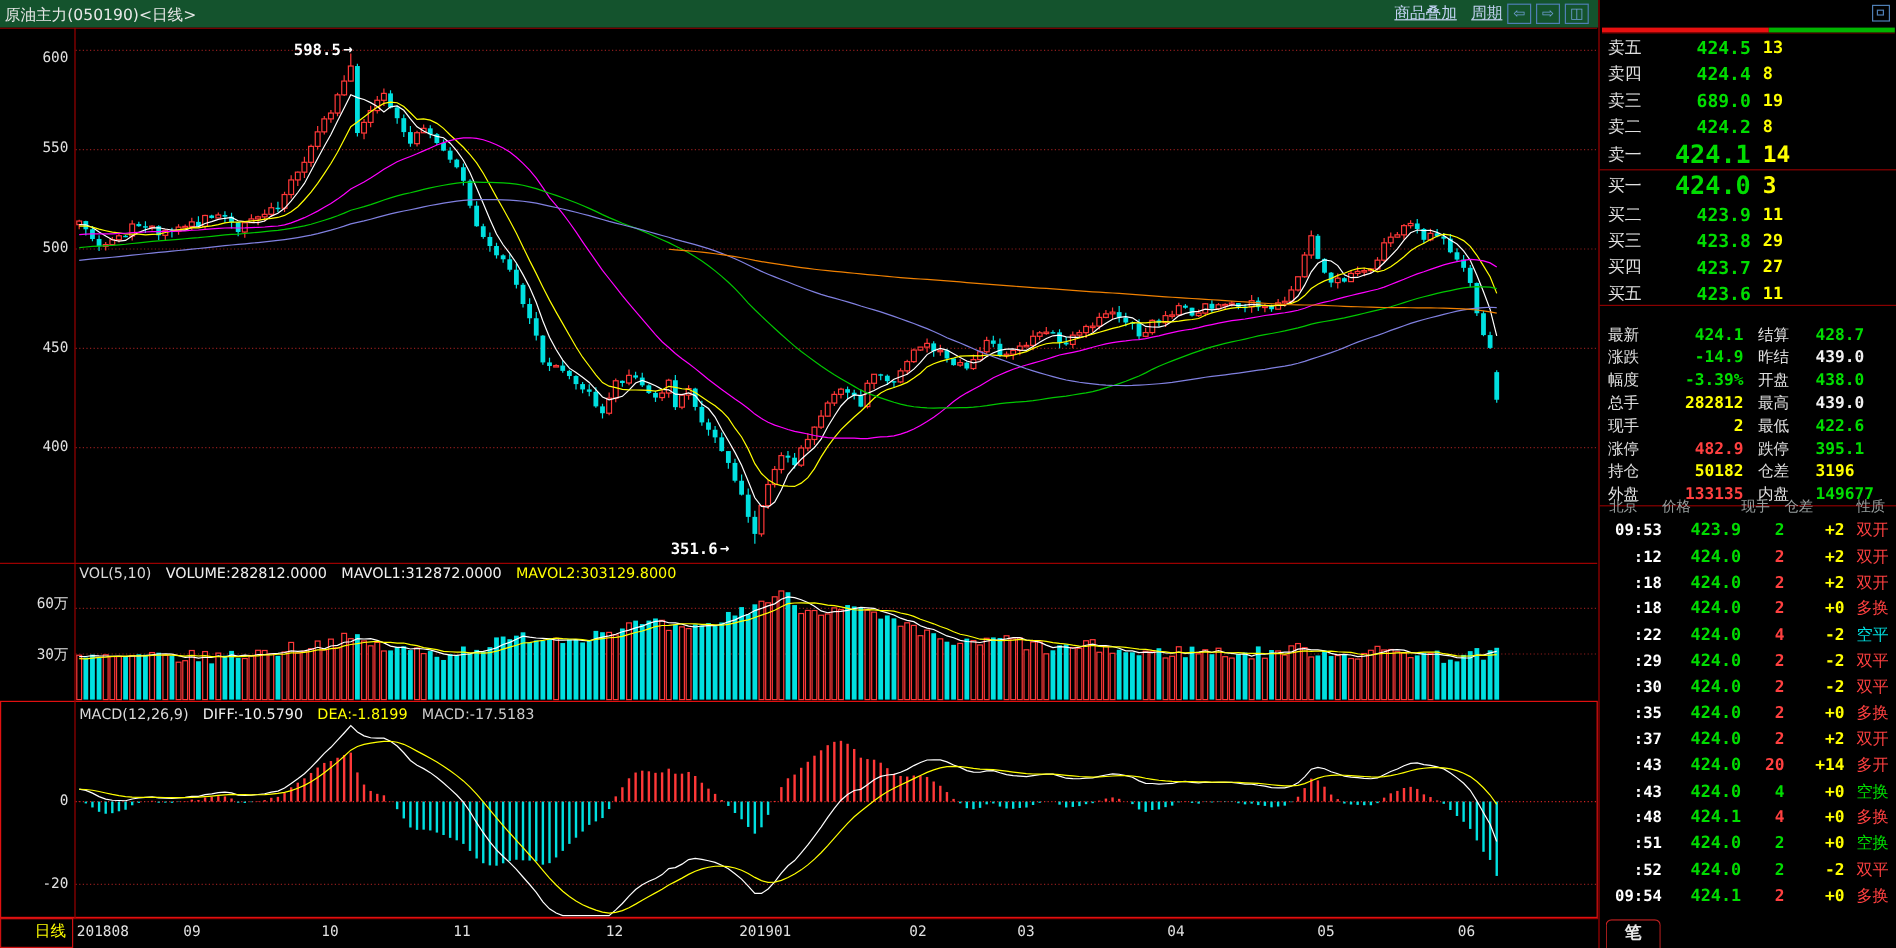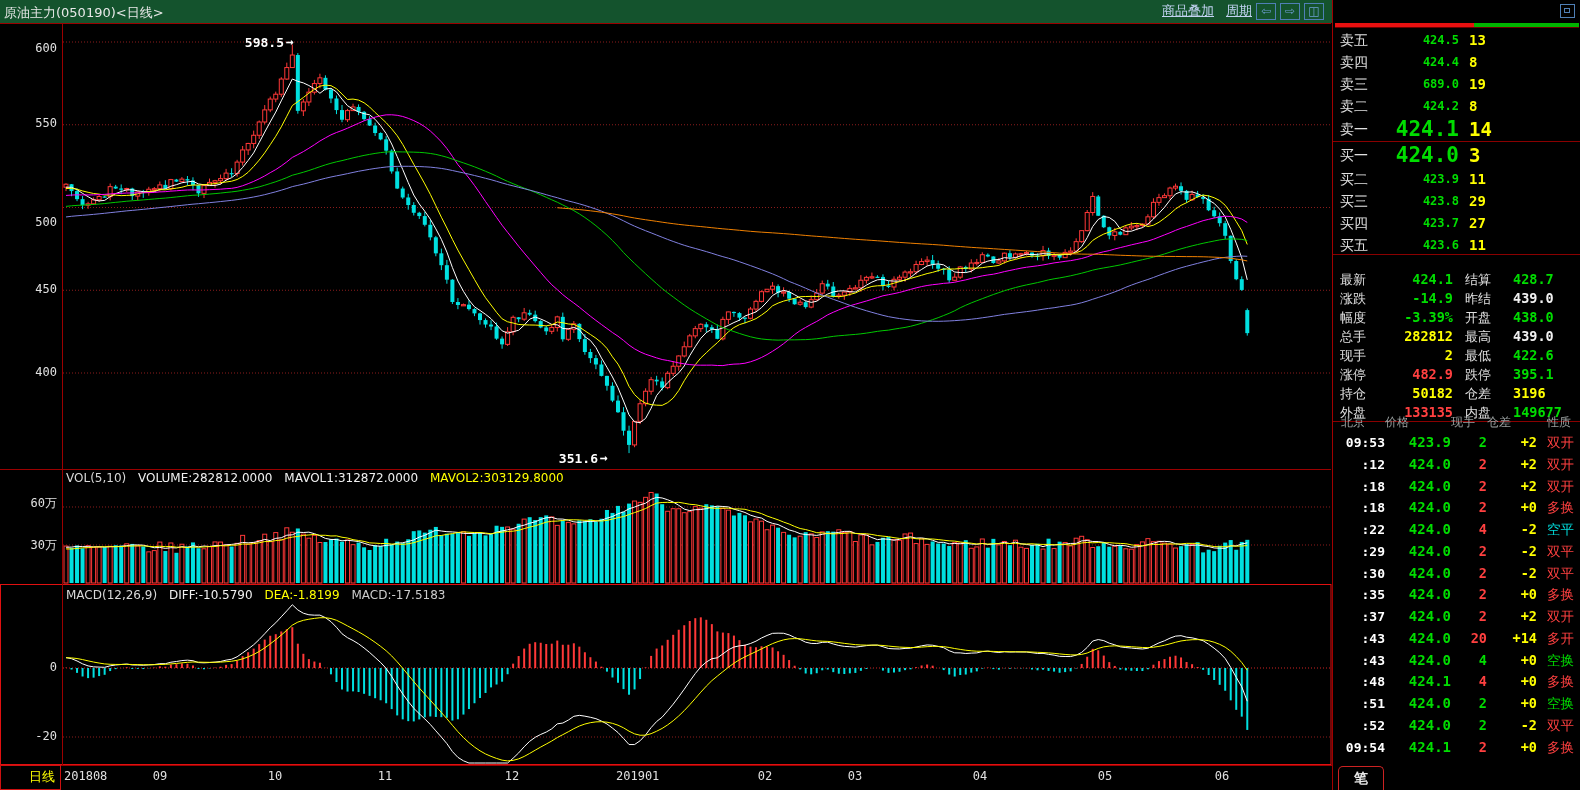--- a/index.html
+++ b/index.html
@@ -38,21 +38,21 @@
 .winicon i{position:absolute;left:3px;top:3px;width:6px;height:5px;border:1px solid #4f7fb5;display:block}
 .strength{position:absolute;left:2px;top:23px;width:244px;height:5px;display:flex;
           border-bottom:1px solid #6a0000}
 .sred{background:#e81010;height:4px}
 .sgreen{background:#00b400;height:4px}
 #sells{position:absolute;left:0;top:29px;width:100%;height:113px;border-bottom:1px solid #8a0000}
 #buys{position:absolute;left:0;top:143px;width:100%;height:112px;border-bottom:1px solid #8a0000}
 .obrow{display:grid;grid-template-columns:46px 80px 1fr;height:22px;line-height:22px;cursor:pointer}
 .obrow.big{height:25px;line-height:25px}
 .obl{padding-left:7px;color:#e0e0e0;font-size:14px}
-.obp{text-align:right;color:#00dd00;font-size:12px}
+.obp{text-align:right;color:#00dd00;font-size:15px}
 .obrow.big .obp{font-size:21px;line-height:24px}
 .obq{padding-left:10px;color:#ffff00;font-size:14px}
 .obrow.big .obq{font-size:19px;line-height:24px}
 #stats{position:absolute;left:0;top:268px;width:100%;height:154px;border-bottom:1px solid #8a0000;padding-top:2px}
 .strow{display:grid;grid-template-columns:50px 70px 60px 1fr;height:19px;line-height:19px}
 .sl{padding-left:7px;color:#e0e0e0;font-size:13px}
 .sv{text-align:right;font-size:13.5px}
 .sl2{padding-left:12px;color:#e0e0e0;font-size:13px}
 .sv2{text-align:left;padding-right:7px;font-size:13.5px}
 #tickhead{position:absolute;left:0;top:413px;width:100%;height:18px;display:grid;
@@ -1219,21 +1219,21 @@
           <span class="tp num c-green">424.1</span>
           <span class="tq num c-red">2</span>
           <span class="td num c-yellow">+0</span>
           <span class="tn c-red">多换</span>
         </div>
       </div>
     <div class="tab-bi">笔</div>
   </div>
 <span class="axlab" style="top: 21px; margin-top: 20px;">600</span>
     <span class="axlab" style="top: 116px;">550</span>
-    <span class="axlab" style="top: 215px;">500</span>
+    <span class="axlab" style="top: 199px;">500</span>
     <span class="axlab" style="top: 282px;">450</span>
     <span class="axlab" style="top: 365px;">400</span>
     <span class="axlab" style="top: 495px;">60万</span>
     <span class="axlab" style="top: 537px;">30万</span>
     <span class="axlab" style="top: 660px;">0</span>
     <span class="axlab" style="top: 729px;">-20</span>
     <span class="xlab" style="left: 64px;">201808</span>
     <span class="xlab" style="left: 160px; transform: translateX(-50%);">09</span>
     <span class="xlab" style="left: 275px; transform: translateX(-50%);">10</span>
     <span class="xlab" style="left: 385px; transform: translateX(-50%);">11</span>

